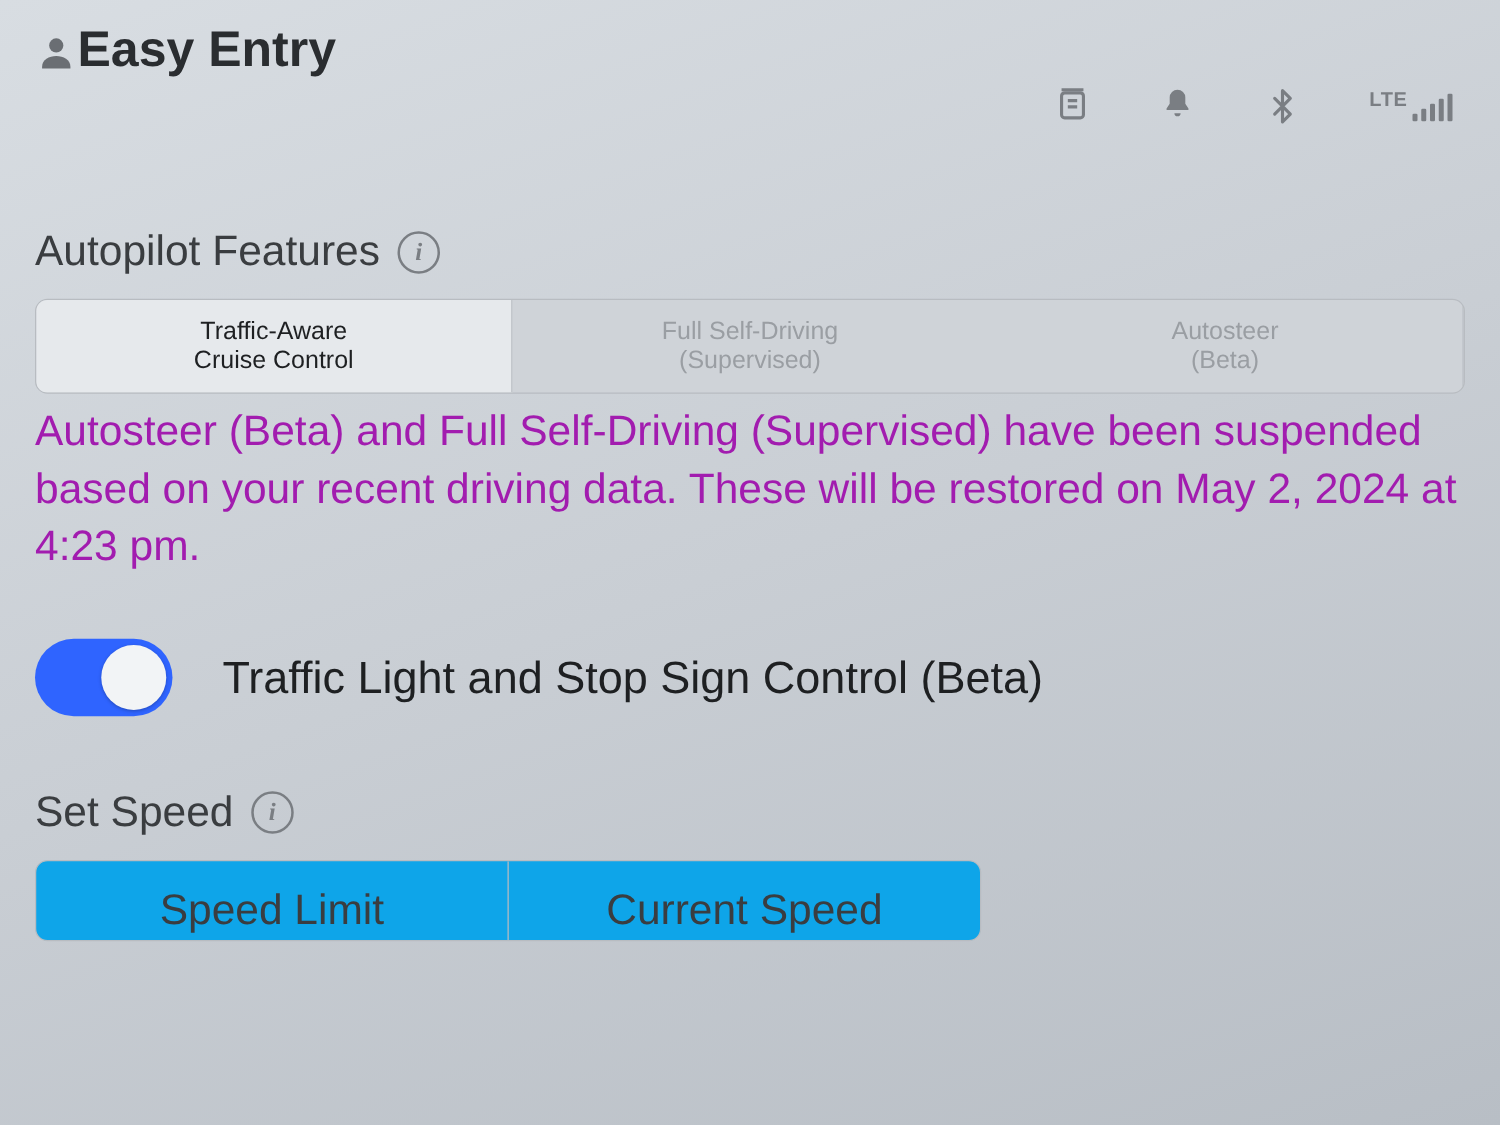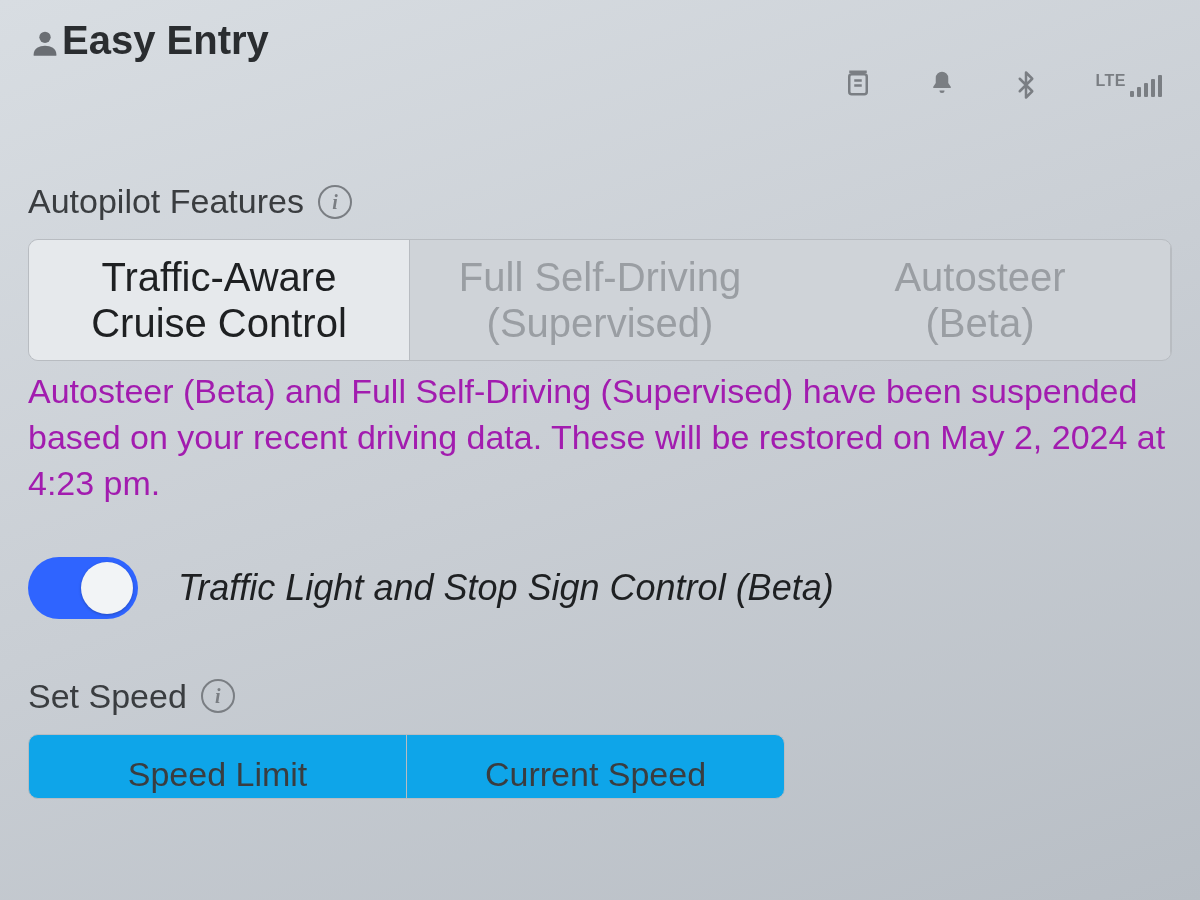--- a/index.html
+++ b/index.html
@@ -107,21 +107,21 @@
     display: flex;
     border: 1px solid #b8bcc1;
     border-radius: 10px;
     overflow: hidden;
     background: #cfd3d8;
   }
   .seg .opt {
     flex: 1;
     text-align: center;
     padding: 14px 10px;
-    font-size: 40px;
+    font-size: 20px;
     line-height: 1.15;
     color: #9a9ea3;
     white-space: pre-line;
   }
   .seg .opt.active {
     background: #e6e9ec;
     color: #1e2022;
     font-weight: 500;
     border-right: 1px solid #b8bcc1;
   }
@@ -156,21 +156,20 @@
     right: 5px;
     width: 52px;
     height: 52px;
     border-radius: 50%;
     background: #f2f4f6;
     box-shadow: 0 1px 3px rgba(0,0,0,.25);
   }
   .toggle-label {
     font-size: 36px;
     color: #1e2022;
-    font-style: italic;
   }
 
   .section-head.second {
     margin-top: 58px;
   }
 
   .seg2 {
     margin-top: 18px;
     display: flex;
     border: 1px solid #b8bcc1;

